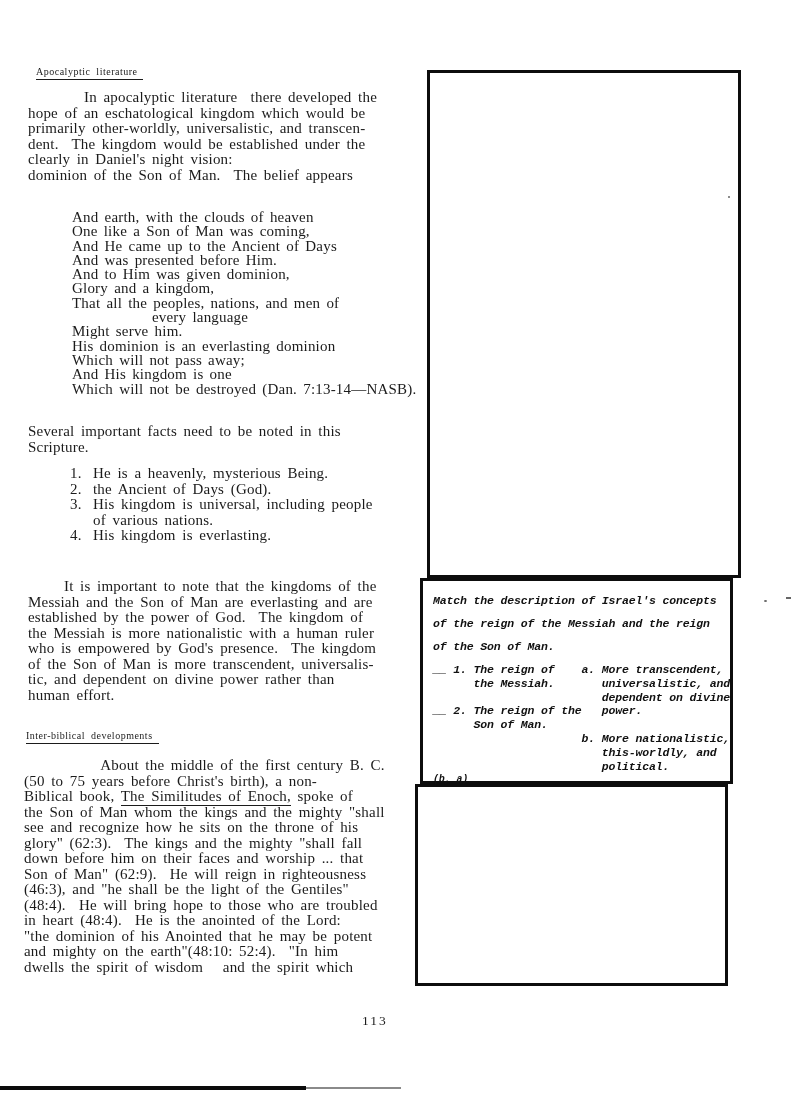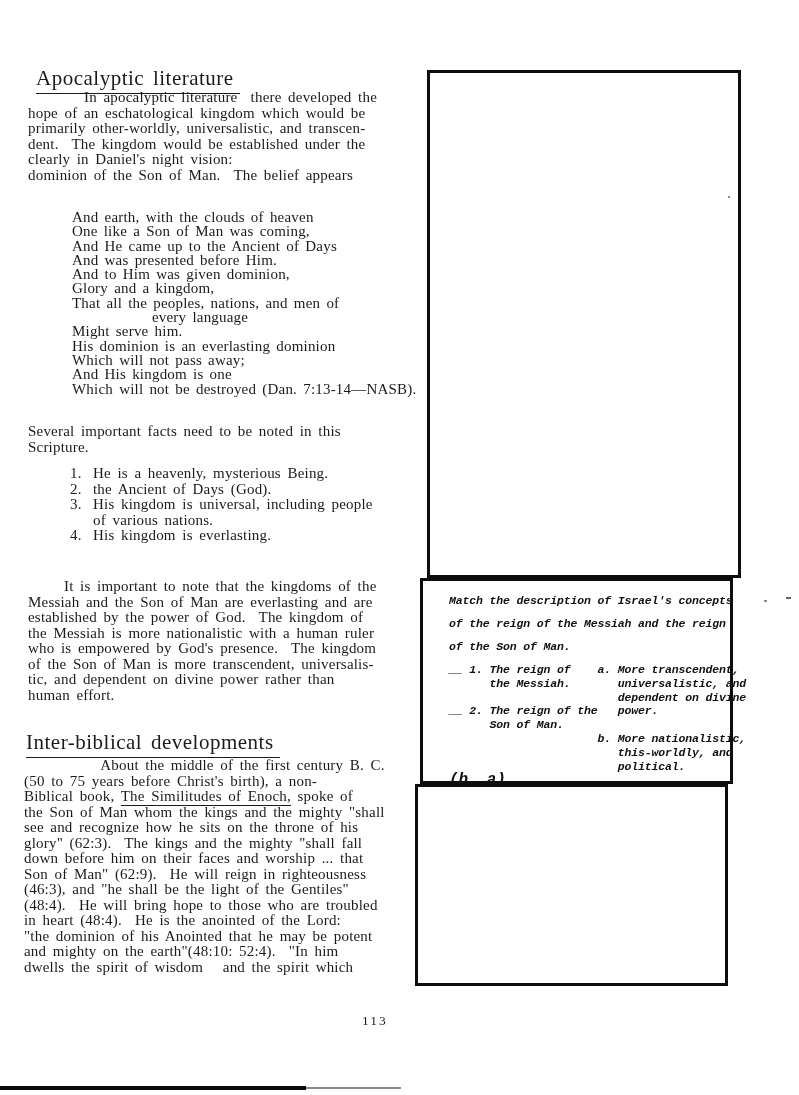--- a/index.html
+++ b/index.html
@@ -9,43 +9,43 @@
     font-family:"Liberation Serif", serif;
     color:#1b1b1b;
     overflow:hidden;
   }
   .page { position:absolute; inset:0; }
   .block { position:absolute; }
   .tline { white-space:pre; }
   .body-text { font-size:15px; line-height:15.5px; word-spacing:2.6px; letter-spacing:0.2px; }
   .poem-text { font-size:15px; line-height:14.3px; word-spacing:2.2px; letter-spacing:0.2px; }
   .heading {
-    font-size:21px; letter-spacing:0.5px; word-spacing:3px;
+    font-size:10px; letter-spacing:0.5px; word-spacing:3px;
     border-bottom:1.5px solid #1b1b1b; padding:0 6px 2px 0;
   }
   .indent56 .tline:first-child { padding-left:56px; }
   .indent36 .tline:first-child { padding-left:36px; }
   .indent48 .tline:first-child { padding-left:48px;text-align:right; }
   .u { border-bottom:1px solid #1b1b1b; padding-bottom:1px; }
   .list-row { display:flex; }
   .num { width:23px; flex:none; }
   .box {
     position:absolute; border:3px solid #0d0d0d; box-sizing:border-box;
     background:#ffffff;
   }
-  .match-inner { padding:8px 0 0 10px;margin-left:16px; }
+  .match-inner { padding:8px 0 0 10px; }
   .mono {
     font-family:"Liberation Mono", monospace;
     font-style:italic; font-weight:bold; color:#111;
     letter-spacing:-0.15px;
   }
   .match-prompt .tline { font-size:11.5px; line-height:23px; }
   .match-body { margin-top:5px; }
   .match-body .tline { font-size:11.5px; line-height:13.8px; }
-  .match-answer { font-size:16px; line-height:14px; white-space:pre;font-style:italic; }
+  .match-answer { font-size:10px; line-height:14px; white-space:pre;font-style:italic; }
   .page-number { font-size:13.5px; letter-spacing:2px; }
   .scan-bar { position:absolute; }
   .speck { position:absolute; background:#666; border-radius:50%; }
 </style>
 </head>
 <body>
 
 <div class="page">
 
   <div class="block heading" style="left:36px; top:66px;">Apocalyptic literature</div>

